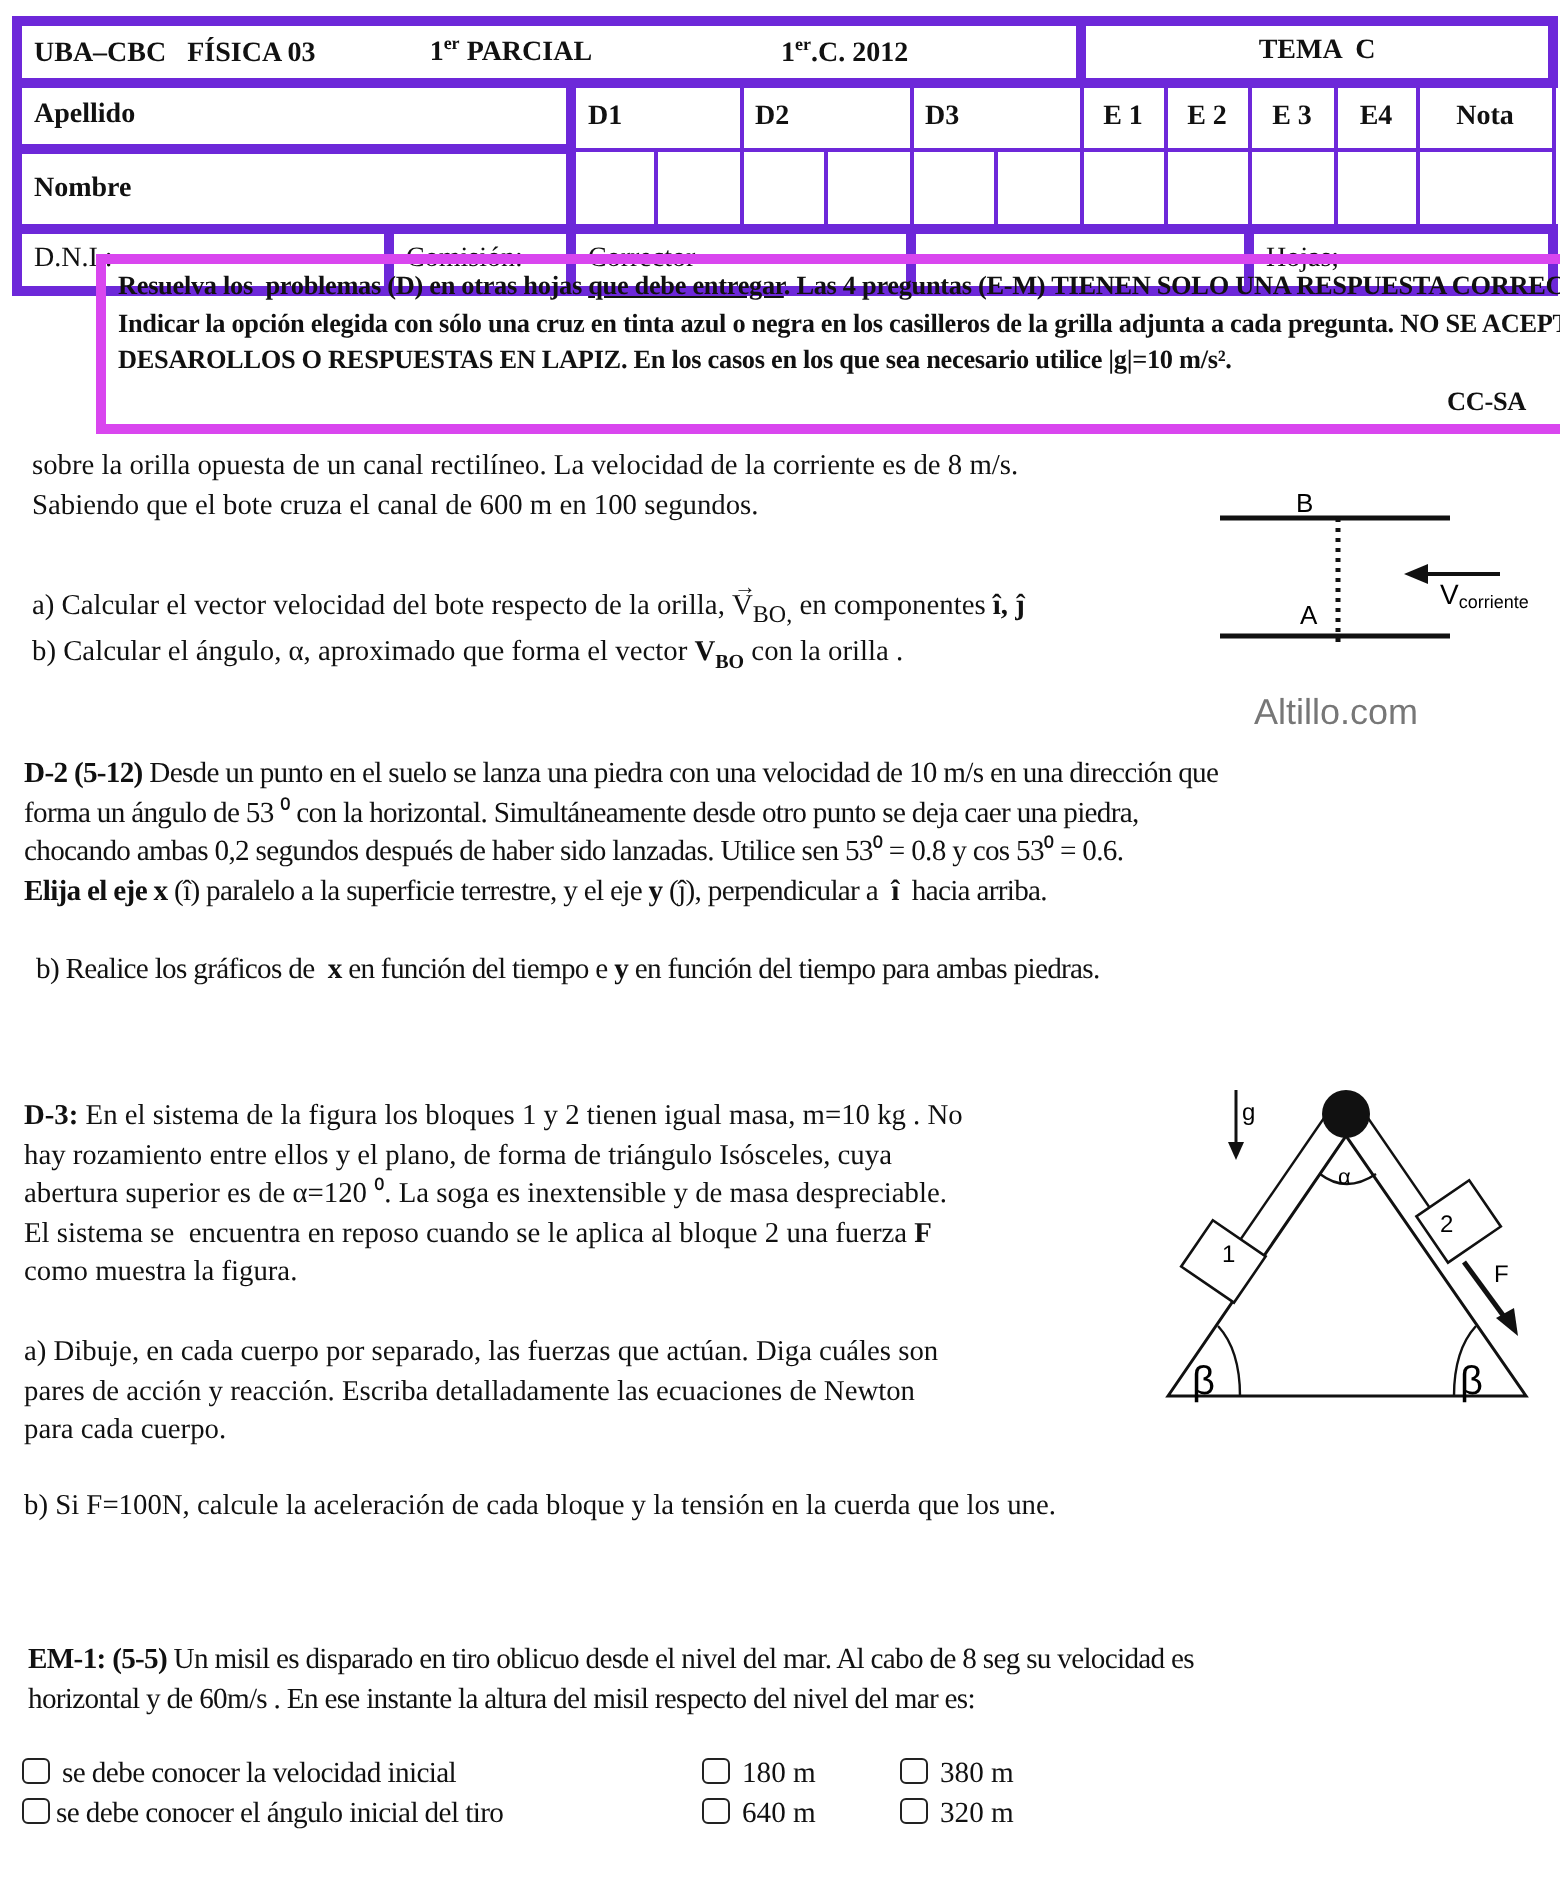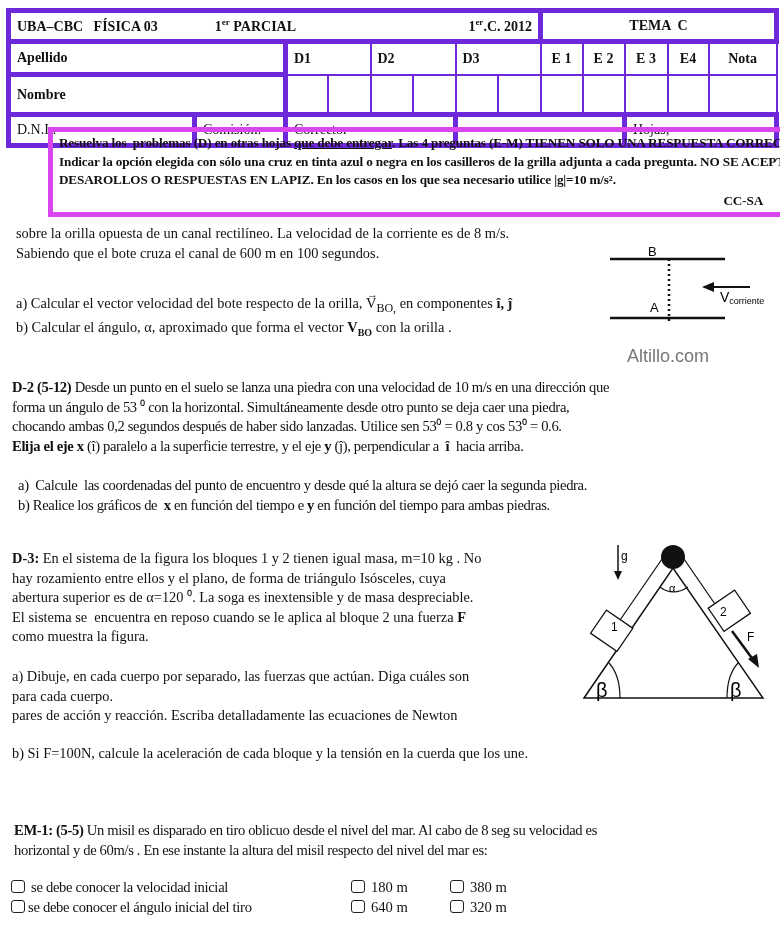--- a/index.html
+++ b/index.html
@@ -40,21 +40,21 @@
       <col style="width:41px">
       <col style="width:68px">
   </colgroup>
   <tbody>
       <tr>
     <td colspan="4" class="b" style="border-right:none;">
       <span style="white-space:pre;">UBA–CBC   FÍSICA 03</span>
       <span style="display:inline-block;width:50px"></span>
       <span><span>1</span><sup style="font-size:9px">er</sup><span> PARCIAL</span></span>
     </td>
-    <td colspan="4" class="b" style="border-left:none;text-align:right;padding-left:20px;">
+    <td colspan="4" class="b" style="border-left:none;text-align:left;padding-left:20px;">
       <span>1</span><sup style="font-size:9px">er</sup><span>.C. 2012</span>
     </td>
     <td colspan="5" class="b center" style="white-space:pre;">TEMA  C</td>
   </tr>
   <tr>
     <td colspan="2" class="b" style="height:28px;">Apellido</td>
     <td colspan="2" class="b thick">D1</td>
     <td colspan="2" class="b thick">D2</td>
     <td colspan="2" class="b thick">D3</td>
     <td class="b thick center">E 1</td>
@@ -119,35 +119,34 @@
 
 <div class="abs watermark" style="left:627px; top:346px;">Altillo.com</div>
 
 <div class="p" style="left:12px; top:378px; font-size:14.6px; letter-spacing:-0.35px;">
   <div><b>D-2 (5-12)</b><span> Desde un punto en el suelo se lanza una piedra con una velocidad de 10 m/s en una dirección que</span></div>
   <div>forma un ángulo de 53 ⁰ con la horizontal. Simultáneamente desde otro punto se deja caer una piedra,</div>
   <div>chocando ambas 0,2 segundos después de haber sido lanzadas. Utilice sen 53⁰ = 0.8 y  cos 53⁰ = 0.6.</div>
   <div><span style="white-space:pre;font-weight:bold;">Elija el eje </span><b>x</b><span style="white-space:pre;"> (î) paralelo a la superficie terrestre, y el eje </span><b>y</b><span style="white-space:pre;"> (ĵ), perpendicular a  </span><b>î</b><span style="white-space:pre;">  hacia arriba.</span></div>
 </div>
 <div class="p" style="left:18px; top:476px; font-size:14.6px; letter-spacing:-0.35px;">
-  <div style="white-space:pre;">a)  Calcule  las coordenadas del punto de encuentro y desde qué la altura se dejó caer la segunda piedra.</div>
   <div><span style="white-space:pre;">b) Realice los gráficos de  </span><b>x</b><span style="white-space:pre;"> en función del tiempo e </span><b>y</b><span style="white-space:pre;"> en función del tiempo para ambas piedras.</span></div>
 </div>
 
 <div class="p" style="left:12px; top:549px;">
   <div><b>D-3:</b><span> En el sistema de la figura los bloques 1 y 2 tienen igual masa, m=10 kg . No</span></div>
   <div>hay rozamiento entre ellos y el plano, de forma  de triángulo Isósceles, cuya</div>
   <div>abertura superior es de α=120 ⁰.  La soga es inextensible y de masa despreciable.</div>
   <div><span style="white-space:pre;">El sistema se  encuentra en reposo cuando se le aplica al bloque 2 una fuerza </span><b>F</b></div>
   <div>como muestra la figura.</div>
 </div>
 <div class="p" style="left:12px; top:667px;">
   <div>a) Dibuje, en cada cuerpo por separado, las fuerzas que actúan. Diga cuáles son</div>
+  <div>pares  de acción y reacción. Escriba  detalladamente las ecuaciones de Newton</div>
   <div>para cada cuerpo.</div>
-  <div>pares  de acción y reacción. Escriba  detalladamente las ecuaciones de Newton</div>
 </div>
 <div class="p" style="left:12px; top:744px;">b) Si F=100N, calcule la aceleración de cada bloque y  la tensión en la cuerda que los une.</div>
 
 <svg class="abs" style="left:570px; top:535px;" width="210" height="180">
 
   <line x1="48" y1="10" x2="48" y2="38" stroke="#111" stroke-width="1.5"></line>
   <polygon points="44,36 52,36 48,45" fill="#111"></polygon>
   <text x="51" y="25" font-size="12">g</text>
 
   <polygon points="14,163 103,33 193,163" fill="none" stroke="#111" stroke-width="1.5"></polygon>

